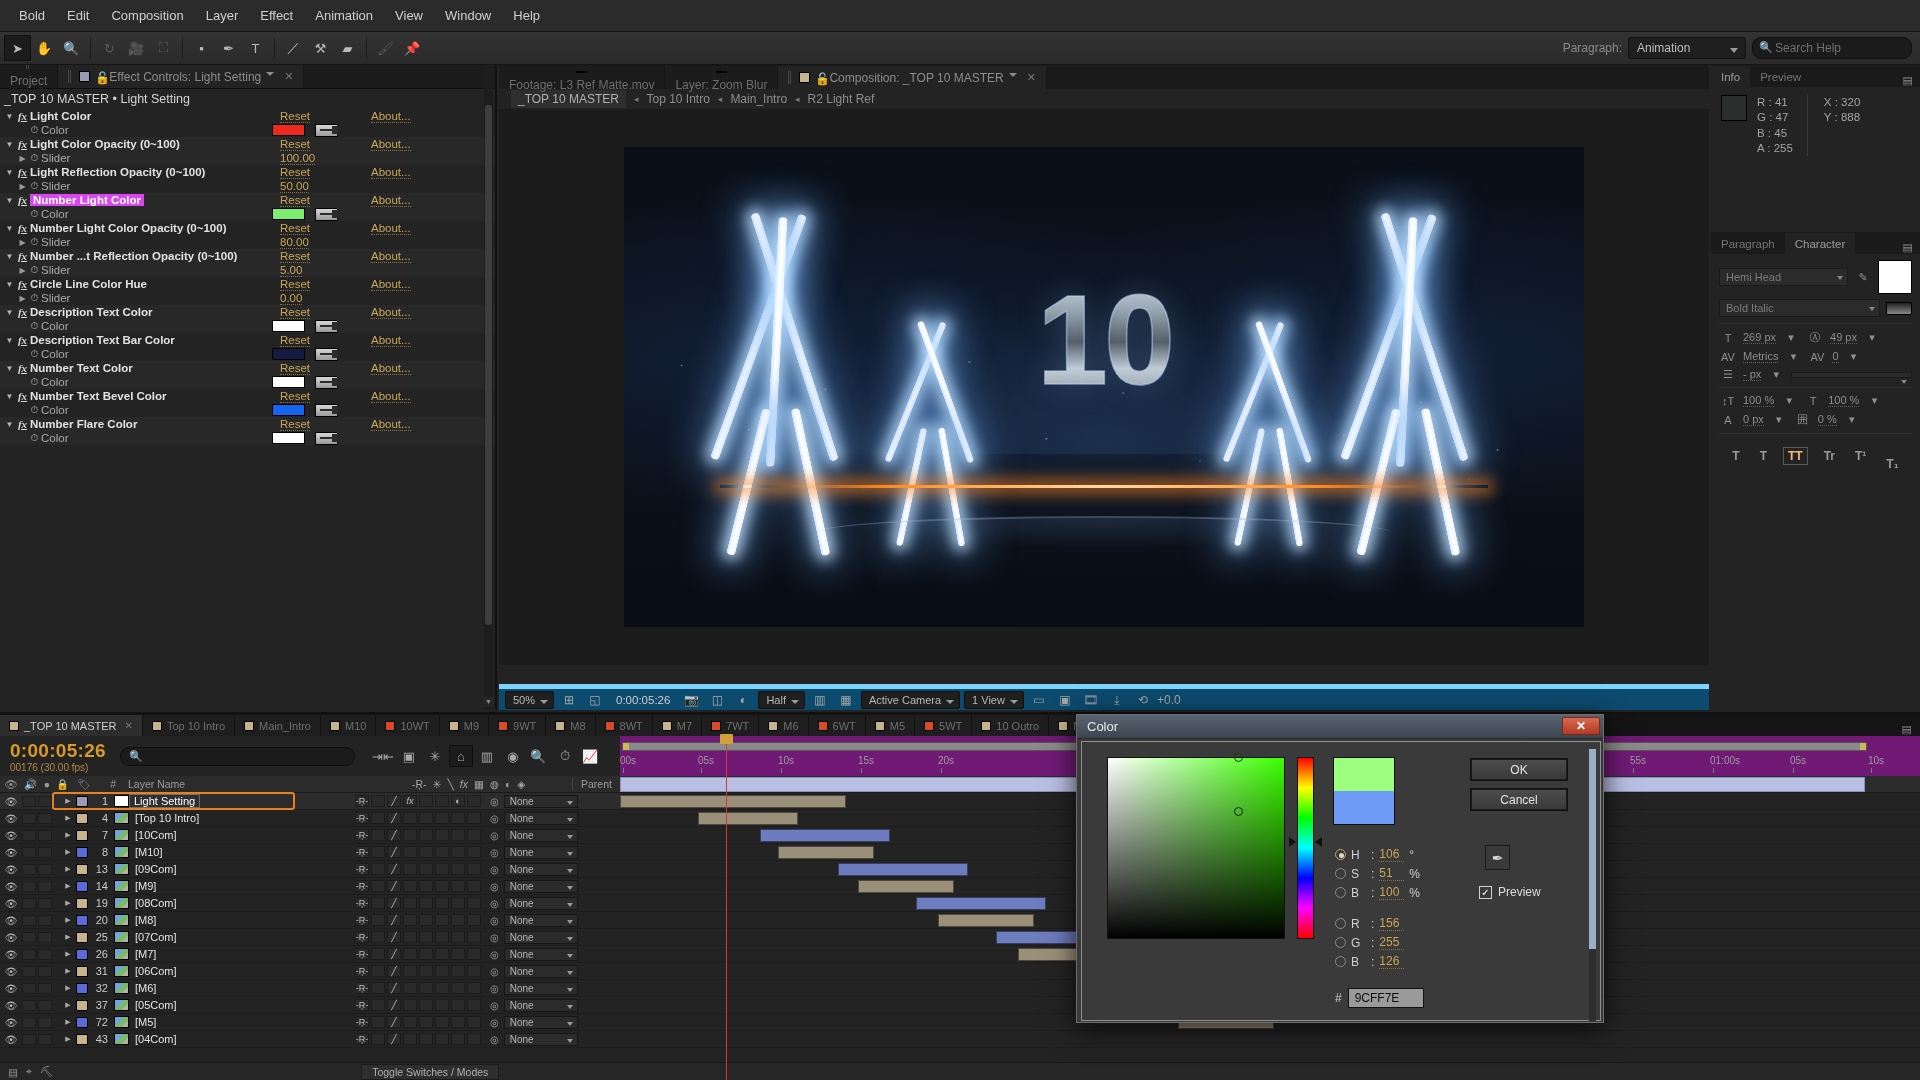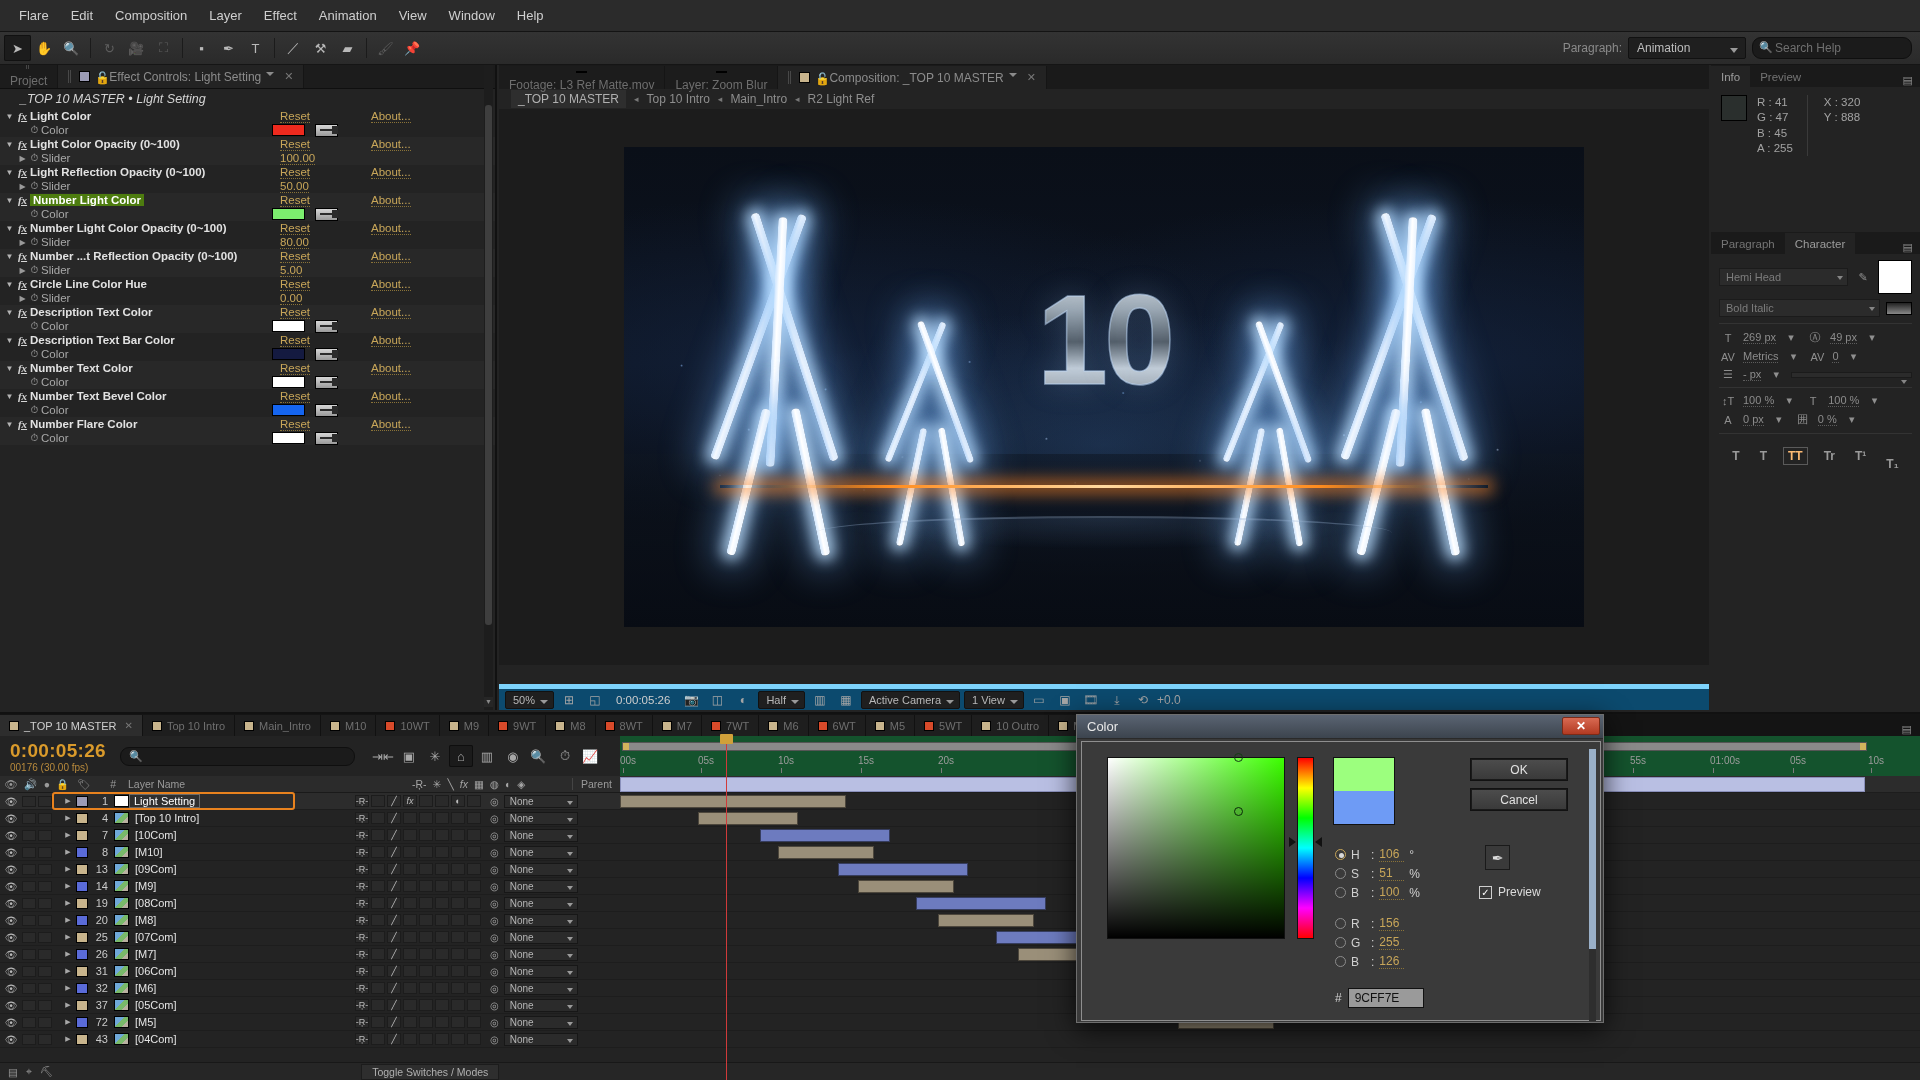--- a/index.html
+++ b/index.html
@@ -66,36 +66,36 @@
   .ptab.inactive { background:#1c1c1c; color:#6e6e6e;flex-direction:column; }
   .ptab .grip{ width:4px;height:13px;
     background:repeating-linear-gradient(90deg,#585858 0 1px,transparent 1px 2px);
     opacity:.7; margin-right:2px;}
   .ptab .sw { width:11px; height:11px; background:#9b9bb5; border:1px solid #000; }
   .ptab .lockico { width:9px;height:11px;position:relative; }
   .ptab .dd:after{content:"";position:absolute;border-left:4px solid transparent;border-right:4px solid transparent;border-top:4px solid #8b8b8b;}
   .ptab .x { color:#777; font-size:11px; margin-left:4px; }
 
   .ec-breadcrumb {
-    height:20px; display:flex; align-items:center; padding-left:20px;
-    font-size:12.5px; color:#d4d4d4; background:#232323;font-style:italic;
+    height:20px; display:flex; align-items:center; padding-left:4px;
+    font-size:12.5px; color:#d4d4d4; background:#232323;
   }
   .ec-list { position:relative; }
   .ecrow {
     height:14px; display:flex; align-items:center; font-size:11.5px;
     position:relative; padding-left:4px;
   }
   .ecrow.eff { height:14px; }
   .ecrow.alt { background:#282828; }
   .tri { width:11px; color:#b4b4b4; font-size:8px; text-align:center; }
   .tri.right { color:#9a9a9a; }
   .fxico { font-style:italic; font-weight:bold; font-size:11px; color:#d6d6d6;
            width:15px; text-align:center; font-family:"Liberation Serif", serif; text-decoration:underline;}
   .effname { font-weight:bold; color:#e2e2e2; font-size:11.5px; white-space:nowrap;}
-  .effname.sel { background:#4d7c0f; color:#fff; padding:0 3px; }
+  .effname.sel { background:#d946ef; color:#fff; padding:0 3px; }
   .stopwatch { width:13px; text-align:center; color:#a9a9a9; font-size:10px; }
   .propname { color:#a8a8a8; font-size:11.5px; }
   .reset { position:absolute; left:280px; color:#c8a659; font-size:11.5px;
            border-bottom:1px dotted #8a7338; }
   .about { position:absolute; left:371px; color:#c8a659; font-size:11.5px;
            border-bottom:1px dotted #8a7338; }
   .valnum { position:absolute; left:280px; color:#c8a659; font-size:11.5px;
             border-bottom:1px dotted #8a7338; }
   .swatch { position:absolute; left:272px; width:33px; height:12px; border:1px solid #000; }
   .eyedrop-btn {
@@ -284,21 +284,21 @@
   .switches { position:absolute; left:355px; display:flex; align-items:center; gap:2px;}
   .swcell { width:14px;height:12px;background:#2a2a2a;border:1px solid #1c1c1c;display:flex;align-items:center;justify-content:center;color:#bdbdbd;font-size:9px;}
   .parentcol { position:absolute; left:490px; display:flex; align-items:center; gap:5px;}
   .pchain{ color:#a3a3a3; font-size:10px;}
   .psel { width:74px; height:13px; background:#2b2b2b; border:1px solid #171717; color:#b4b4b4;
           font-size:10px; display:flex; align-items:center; padding-left:5px; position:relative;}
   .psel:after{content:"";position:absolute;right:4px;top:5px;border-left:3px solid transparent;border-right:3px solid transparent;border-top:4px solid #9a9a9a;}
 
   
   .tgraph { position:absolute; left:620px; top:0px; width:1300px; height:368px; }
-  .tg-ruler { position:absolute; left:0; top:22px; width:1300px; height:40px; background:#14532d; }
+  .tg-ruler { position:absolute; left:0; top:22px; width:1300px; height:40px; background:#701a75; }
   .tg-workbar { position:absolute; left:2px; top:6px; width:1245px; height:9px; background:#8a8a8a; border:1px solid #555;}
   .tg-workbar .endL{position:absolute;left:0;top:0;width:6px;height:7px;background:#d2b45c;}
   .tg-workbar .endR{position:absolute;right:0;top:0;width:6px;height:7px;background:#d2b45c;}
   .tg-ticks { position:absolute; left:0; top:19px; width:1300px; height:20px; font-size:10px; color:#9c9c9c;}
   .tg-tick { position:absolute; top:0; }
   .tg-tick i { position:absolute; left:3px; top:13px; width:1px; height:5px; background:#7c7c7c; display:block;}
   .tg-rows { position:absolute; left:0; top:62px; width:1300px; }
   .tgrow { height:17px; border-bottom:1px solid #1d1d1d; position:relative; background:#232323;}
   .tgrow.sel { background:#2c2c2c; }
   .bar { position:absolute; top:2px; height:13px; border:1px solid rgba(0,0,0,.5); }
@@ -373,21 +373,21 @@
   .hexfield { background:#9a9a9a; border:1px solid #111; color:#111; padding:2px 24px 2px 6px; font-size:12px;}
   .scrollbar-v { position:absolute; right:1px; top:4px; width:7px; height:272px; background:#2e2e2e;}
   .scrollbar-v .t{position:absolute;left:0;top:0;width:7px;height:200px;background:#9ab0c8;}
 </style>
 </head>
 <body>
 
 <div class="app">
 
   <div class="menubar" id="menubar">
-      <div class="mi">Flare</div>
+      <div class="mi">Bold</div>
       <div class="mi">Edit</div>
       <div class="mi">Composition</div>
       <div class="mi">Layer</div>
       <div class="mi">Effect</div>
       <div class="mi">Animation</div>
       <div class="mi">View</div>
       <div class="mi">Window</div>
       <div class="mi">Help</div>
     </div>
 

